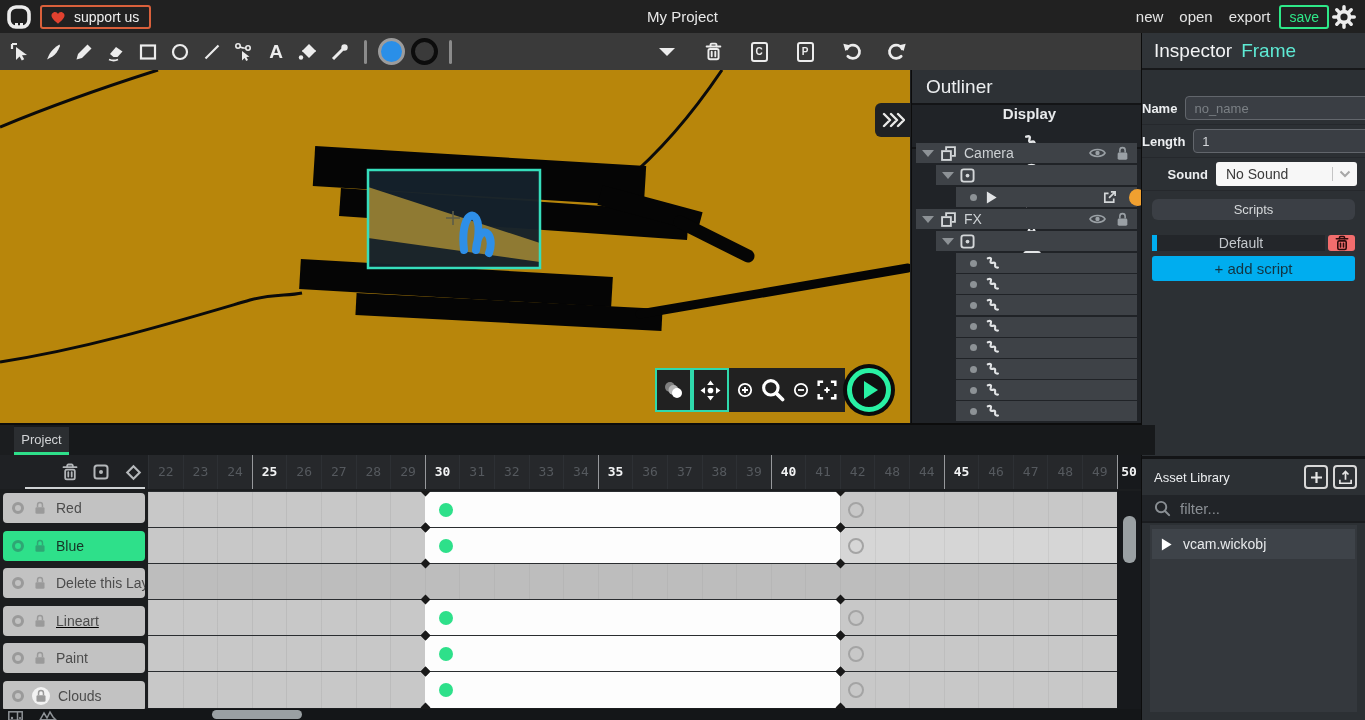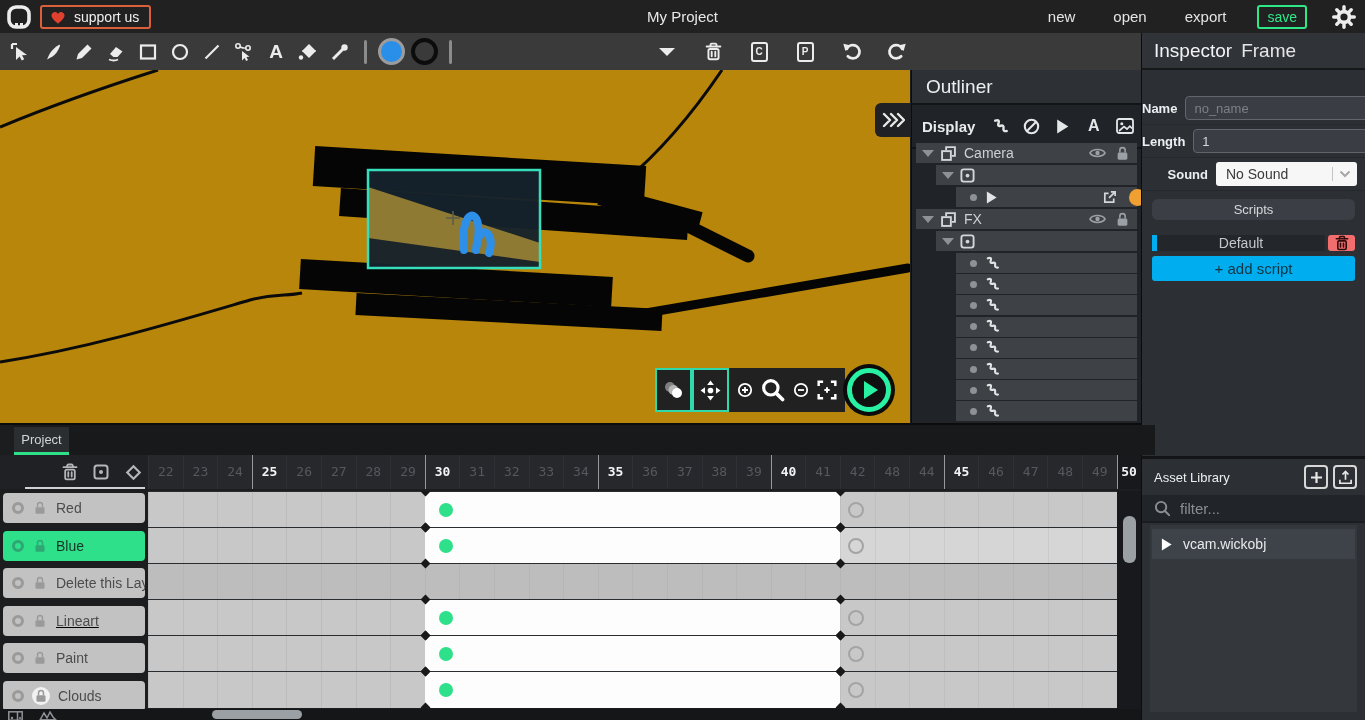--- a/index.html
+++ b/index.html
@@ -6,21 +6,21 @@
   html,body { width:1365px; height:720px; background:#111; }
   body { font-family:"Liberation Sans", sans-serif; overflow:hidden; }
   #root { position:relative; width:1365px; height:720px; background:#1d1f21; overflow:hidden; }
   svg { display:block; }
 
   
   #topbar { position:absolute; left:0; top:0; width:1365px; height:33px; background:#212121; display:flex; align-items:center; z-index:30; }
   #logo { margin-left:6px; width:26px; height:26px; display:flex; align-items:center; justify-content:center; }
   #support-btn { margin-left:8px; height:24px; border:2px solid #d9603b; border-radius:3px; display:flex; align-items:center; gap:7px; padding:0 10px 0 7px; color:#f0f0f0; font-size:14px; cursor:pointer; }
   #title { position:absolute; left:0; right:0; text-align:center; color:#e8e8e8; font-size:15px; pointer-events:none; }
-  #topbar-right { margin-left:auto; display:flex; align-items:center; gap:24px; padding-right:8px; z-index:2; }
+  #topbar-right { margin-left:auto; display:flex; align-items:center; gap:2px; padding-right:8px; z-index:2; }
   .menu-item { color:#e4e4e4; font-size:15px; padding:2px 7px; cursor:pointer; }
   #save-btn { color:#2ee888; border:2px solid #2ee888; border-radius:3px; font-size:14px; padding:2px 8px; cursor:pointer; }
   #gear-btn { width:26px; height:26px; display:flex; align-items:center; justify-content:center; cursor:pointer; }
 
   
   #toolbar { position:absolute; left:0; top:33px; width:1141px; height:37px; background:#3a3a3a; display:flex; align-items:center; z-index:25; }
   .tool { width:32px; height:30px; display:flex; align-items:center; justify-content:center; cursor:pointer; color:#ececec; }
   .tb-divider { width:3px; height:24px; background:#8b8b8b; margin:0 8px; border-radius:2px; }
   .color-dot { width:27px; height:27px; border-radius:50%; margin:0 3px; cursor:pointer; }
   #fill-color { background:#2a8fe8; border:3px solid #9c9c9c; }
@@ -35,35 +35,35 @@
   .pb-btn { width:37px; height:44px; display:flex; align-items:center; justify-content:center; cursor:pointer; }
   .pb-outline { border:2px solid #2fd9ac; }
   #pb-zoom-group { flex:1; display:flex; align-items:center; justify-content:space-evenly; height:44px; }
   #play-btn { position:absolute; left:843px; top:294px; width:52px; height:52px; border-radius:50%; background:#0b0b0b; display:flex; align-items:center; justify-content:center; cursor:pointer; }
   #play-ring { width:44px; height:44px; border-radius:50%; border:5px solid #29f1a3; background:#101010; display:flex; align-items:center; justify-content:center; }
   #play-tri { width:0; height:0; border-left:14px solid #29f1a3; border-top:9px solid transparent; border-bottom:9px solid transparent; margin-left:4px; }
 
   
   #outliner { position:absolute; left:911px; top:70px; width:230px; height:353px; background:#202327; overflow:hidden; border-left:1px solid #0c0c0c; }
   #outliner-header { height:35px; background:#2d3135; border-bottom:2px solid #131416; color:#eceef0; font-size:19px; display:flex; align-items:center; padding-left:14px; }
-  #display-row { height:44px; display:flex; align-items:center; padding-left:10px; gap:12px; border-bottom:2px solid #131416; color:#e8eaec; }
+  #display-row { height:44px; display:flex; align-items:center; padding-left:10px; gap:12px; border-bottom:2px solid #131416; color:#e8eaec;flex-direction:column; }
   #display-label { font-size:15px; font-weight:bold; margin-right:4px; }
   .disp-icon { width:19px; height:19px; display:flex; align-items:center; justify-content:center; cursor:pointer; color:#e4e6e8; }
   .ol-row { position:absolute; height:20px; background:#3e4247; display:flex; align-items:center; color:#cdd1d4; }
   .ol-caret { width:0; height:0; border-left:6px solid transparent; border-right:6px solid transparent; border-top:7px solid #8d9296; margin:0 6px; cursor:pointer; }
   .ol-name { font-size:14px; margin-left:7px; flex:1; }
   .ol-bullet { width:7px; height:7px; border-radius:50%; background:#8d9296; margin:0 8px 0 14px; }
   .ol-right { display:flex; align-items:center; gap:10px; margin-right:8px; color:#9aa0a5; }
   .badge-orange { position:absolute; right:-9px; top:2px; width:17px; height:17px; border-radius:50%; background:#f0a030; }
 
   
   #inspector { position:absolute; left:1141px; top:33px; width:224px; height:423px; background:#2c3034; border-left:1px solid #0c0c0c; }
   #inspector-header { height:37px; background:#303438; border-bottom:2px solid #17181a; display:flex; align-items:center; gap:9px; padding-left:12px; }
   #inspector-title { color:#f2f3f4; font-size:19px; }
-  #inspector-sub { color:#e5e5e5; font-size:19px; }
+  #inspector-sub { color:#5eead4; font-size:19px; }
   .insp-row { height:33px; display:flex; align-items:center; border-bottom:1px solid #25282c; padding:0 8px 0 0; }
   .insp-label { width:66px; text-align:right; color:#eceef0; font-size:13px; font-weight:bold; margin-right:8px; }
   .insp-input { flex:1; height:24px; background:#3a3e44; border:1px solid #62666c; border-radius:4px; color:#d3d6d9; font-size:13px; padding:0 8px; font-family:"Liberation Sans",sans-serif; outline:none; }
   .insp-input::placeholder { color:#7b8085; }
   #sound-select { flex:1; height:24px; background:#f7f7f7; border-radius:3px; display:flex; align-items:center; cursor:pointer; }
   #sound-value { flex:1; color:#3a3a3a; font-size:14px; padding-left:10px; }
   #sound-sep { width:1px; height:14px; background:#c4c4c4; }
   #scripts-box { margin:8px 10px 0 10px; }
   #scripts-title { height:21px; background:#3b3f45; border-radius:6px; color:#d5d8da; font-size:13px; display:flex; align-items:center; justify-content:center; }
   #script-row { margin-top:5px; height:26px; display:flex; align-items:flex-end; gap:3px; }

